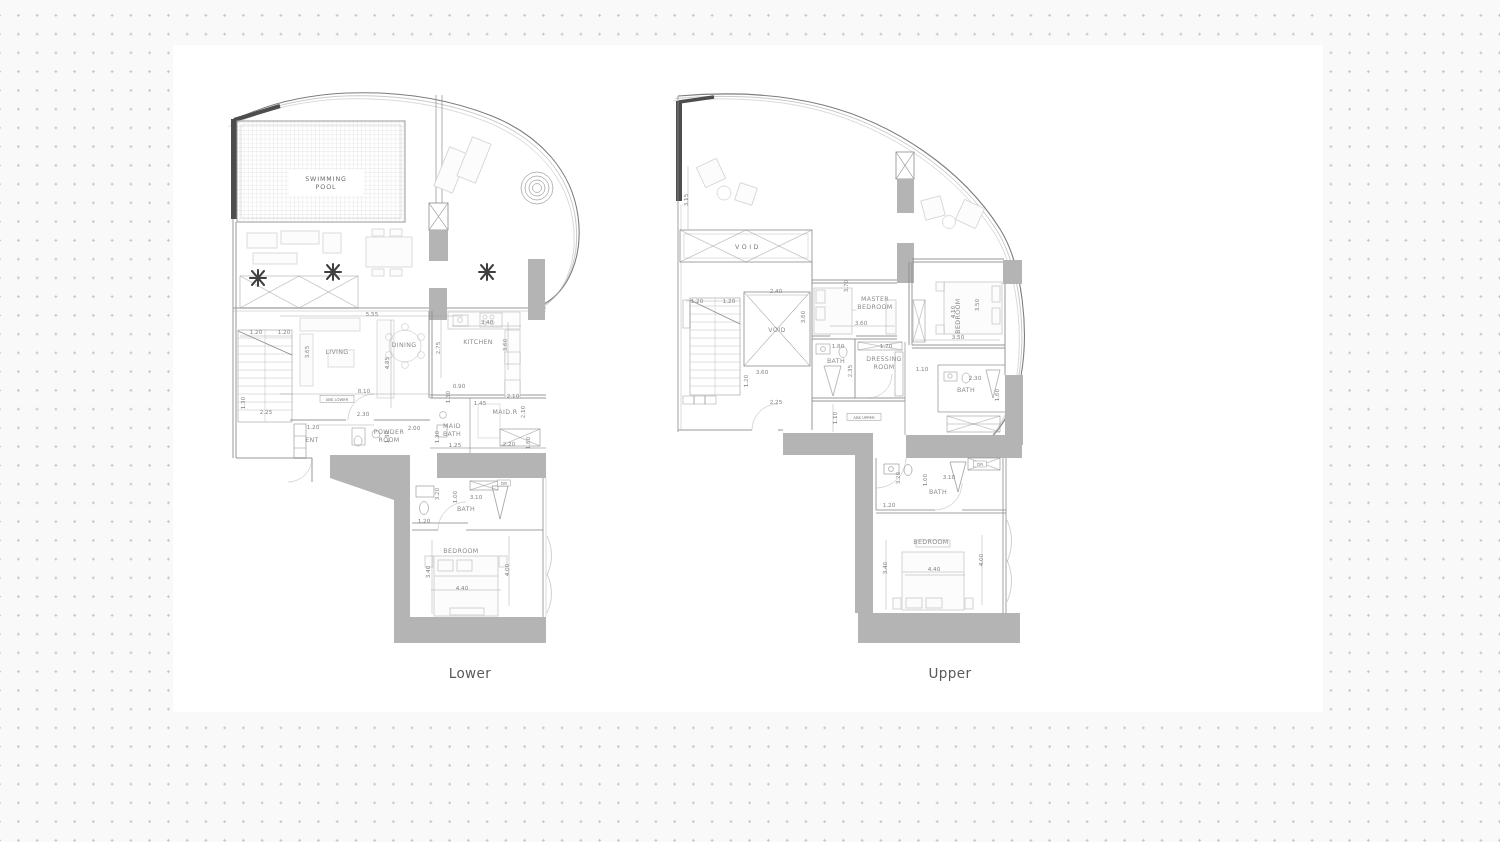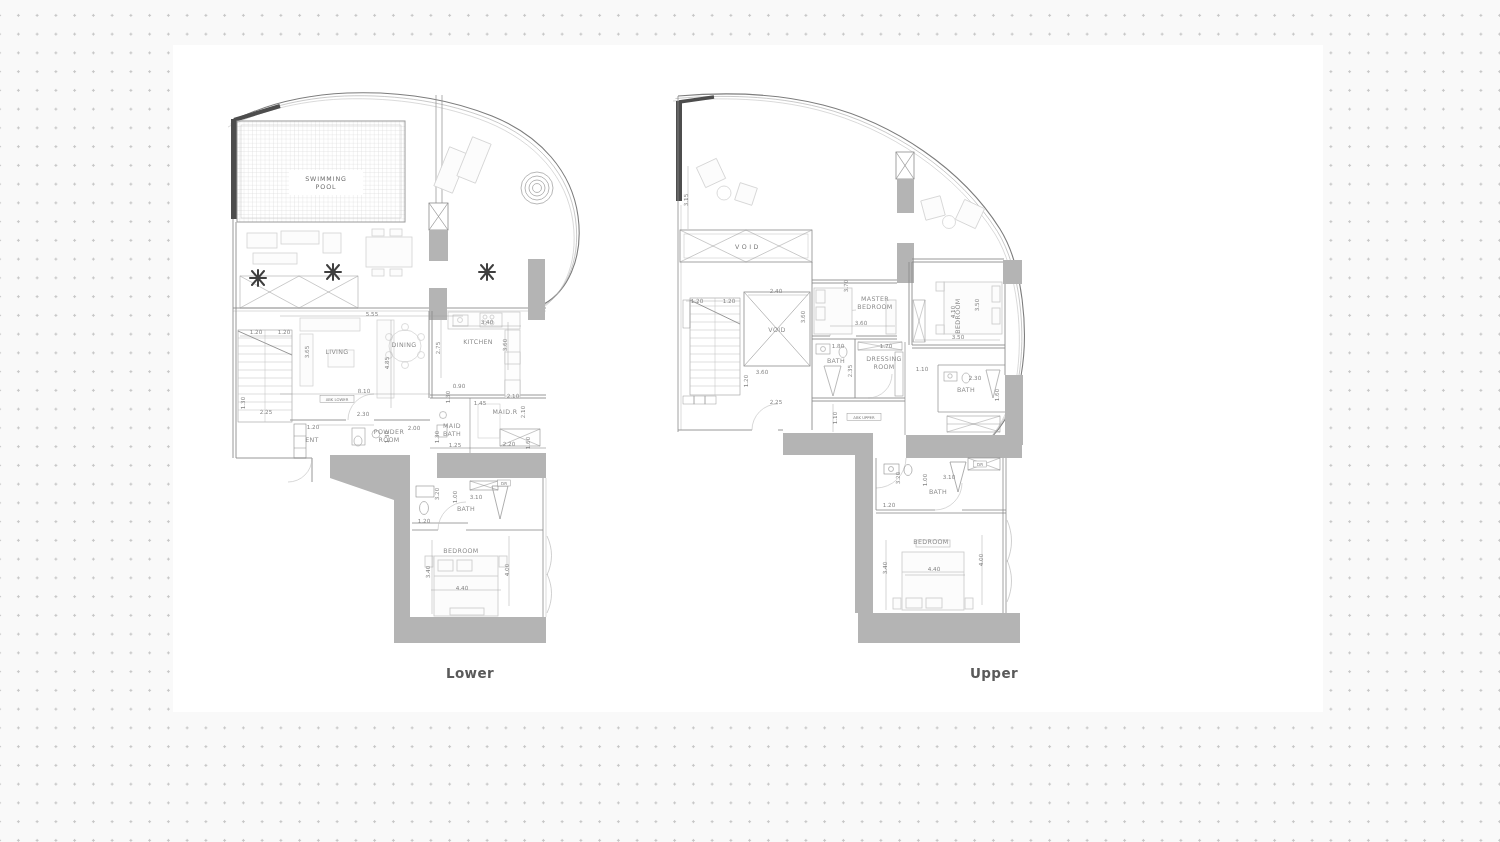--- a/index.html
+++ b/index.html
@@ -5,23 +5,23 @@
   html,body{margin:0;padding:0;}
   body{font-family:"DejaVu Sans", sans-serif;}
   .stage{
     position:relative;width:1500px;height:842px;overflow:hidden;
     background-color:#f9f9f9;
     background-image:radial-gradient(circle,#c6c6c6 1.05px, rgba(0,0,0,0) 1.4px);
     background-size:18.75px 18.75px;background-position:9px 6px;
   }
   .sheet{position:absolute;left:173px;top:45px;width:1150px;height:667px;background:#ffffff;}
   .plan-svg{position:absolute;}
-  .caption{position:absolute;width:120px;text-align:center;color:#5a5a5a;font-size:13.5px;letter-spacing:.4px;font-weight:bold;}
+  .caption{position:absolute;width:120px;text-align:center;color:#5a5a5a;font-size:13.5px;letter-spacing:.4px;}
   .caption-lower{left:410px;top:665px;}
-  .caption-upper{left:934px;top:665px;}
+  .caption-upper{left:890px;top:665px;}
   .infoblock{position:absolute;left:1068px;top:649px;color:#4c4c4c;font-size:12.8px;line-height:1.45;letter-spacing:.2px;}
   
   text{font-family:"DejaVu Sans", sans-serif;text-anchor:middle;dominant-baseline:middle;}
   .dim{fill:#848484;font-size:5.6px;}
   .room{fill:#8d8d8d;font-size:6.3px;letter-spacing:.35px;}
   .poolname{fill:#6d6d6d;letter-spacing:.9px;}
   .void-big{fill:#7a7a7a;letter-spacing:2.5px;}
   .tag{fill:#7d7d7d;}
   .tagbox{fill:#fdfdfd;stroke:#9a9a9a;stroke-width:.5;}
 </style>

